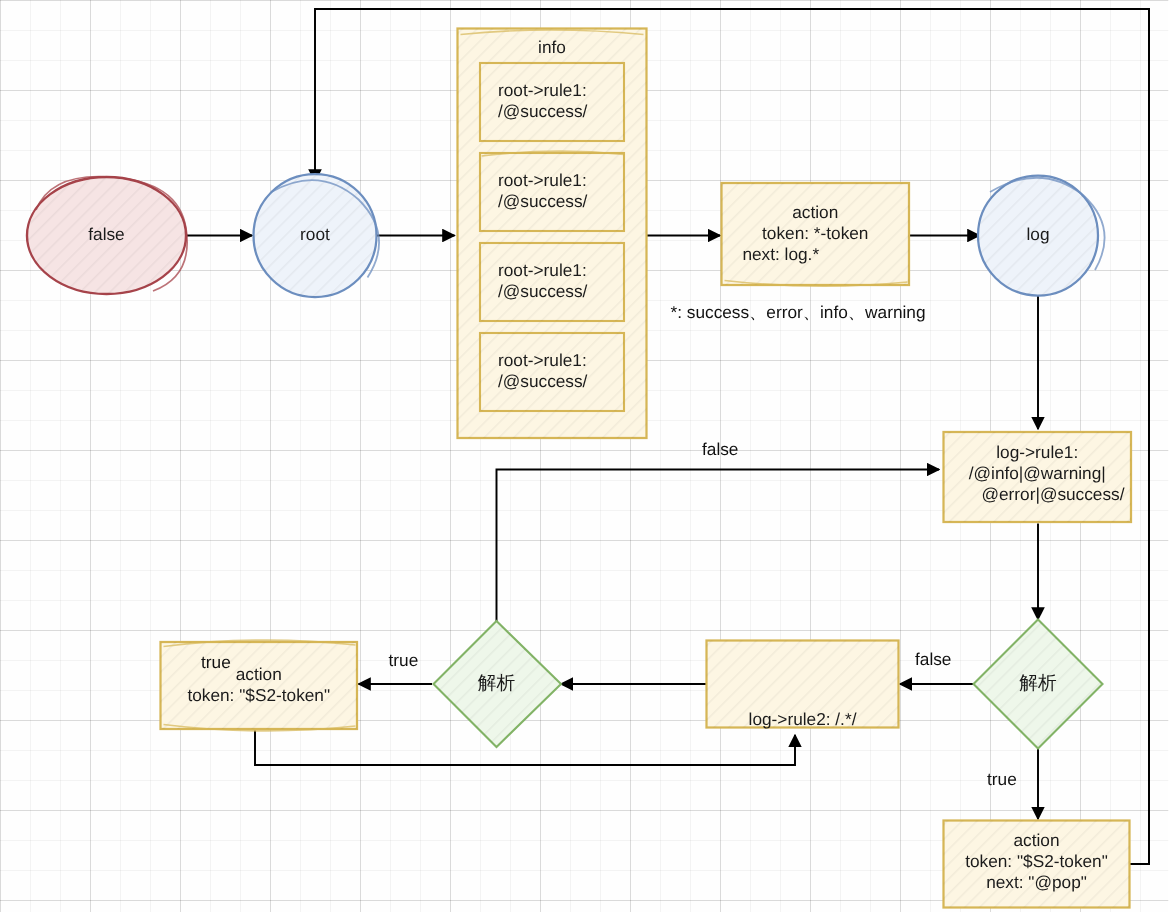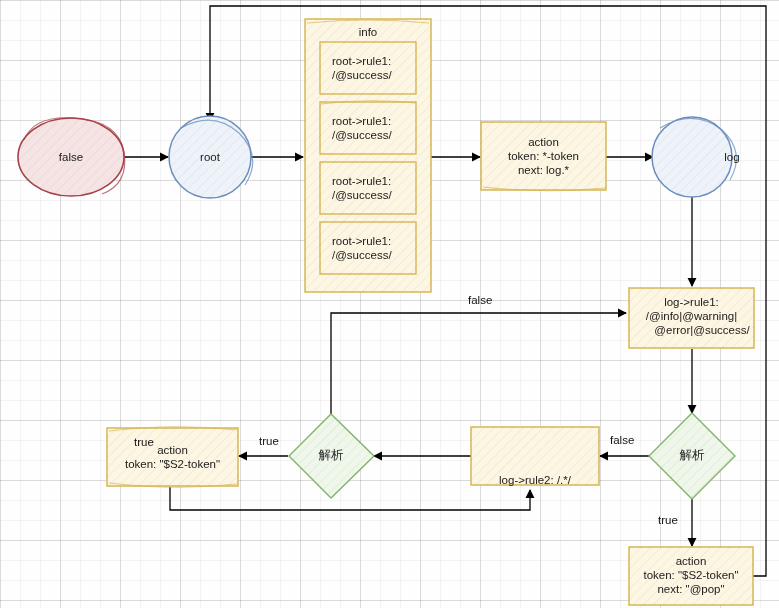--- a/index.html
+++ b/index.html
@@ -173,40 +173,41 @@
   <div class="lbl" style="left:320px;top:128px;width:96px;text-align:left;padding-left:12px;box-sizing:border-box;">/@success/</div>
 
   <div class="lbl" style="left:320px;top:174px;width:96px;text-align:left;padding-left:12px;box-sizing:border-box;">root-&gt;rule1:</div>
   <div class="lbl" style="left:320px;top:188px;width:96px;text-align:left;padding-left:12px;box-sizing:border-box;">/@success/</div>
 
   <div class="lbl" style="left:320px;top:234px;width:96px;text-align:left;padding-left:12px;box-sizing:border-box;">root-&gt;rule1:</div>
   <div class="lbl" style="left:320px;top:248px;width:96px;text-align:left;padding-left:12px;box-sizing:border-box;">/@success/</div>
 
   <div class="lbl" style="left:481px;top:135px;width:125px;">action</div>
   <div class="lbl" style="left:481px;top:149px;width:125px;">token: *-token</div>
-  <div class="lbl" style="left:481px;top:163px;width:125px;">next: log.*</div>
-
-  <div class="lbl" style="left:692px;top:150px;width:80px;">log</div>
+  <div class="lbl" style="left:458px;top:163px;width:125px;">next: log.*</div>
+
+  <div class="lbl" style="left:652px;top:150px;width:80px;">log</div>
 
   <div class="lbl" style="left:629px;top:295px;width:125px;">log-&gt;rule1:</div>
   <div class="lbl" style="left:629px;top:309px;width:125px;">/@info|@warning|</div>
   <div class="lbl" style="left:629px;top:323px;width:146px;">@error|@success/</div>
 
   <div class="lbl" style="left:662px;top:448px;width:60px;font-size:12.5px;">解析</div>
   <div class="lbl" style="left:301px;top:448px;width:60px;font-size:12.5px;">解析</div>
 
   <div class="lbl" style="left:471px;top:449px;width:128px;margin-top:24px;">log-&gt;rule2: /.*/</div>
 
   <div class="lbl" style="left:107px;top:443px;width:131px;">action</div>
   <div class="lbl" style="left:107px;top:457px;width:131px;">token: "$S2-token"</div>
 
   <div class="lbl" style="left:629px;top:554px;width:124px;">action</div>
   <div class="lbl" style="left:629px;top:568px;width:124px;">token: "$S2-token"</div>
   <div class="lbl" style="left:629px;top:582px;width:124px;">next: "@pop"</div>
 
+  <div class="edge-lbl" style="left:447px;top:201px;">*: success、error、info、warning</div>
 
   <div class="edge-lbl" style="left:468px;top:294px;">false</div>
   <div class="edge-lbl" style="left:610px;top:434px;">false</div>
   <div class="edge-lbl" style="left:259px;top:435px;">true</div>
   <div class="edge-lbl" style="left:134px;top:436px;">true</div>
   <div class="edge-lbl" style="left:658px;top:514px;">true</div>
 
 </div>
 
 </body></html>

